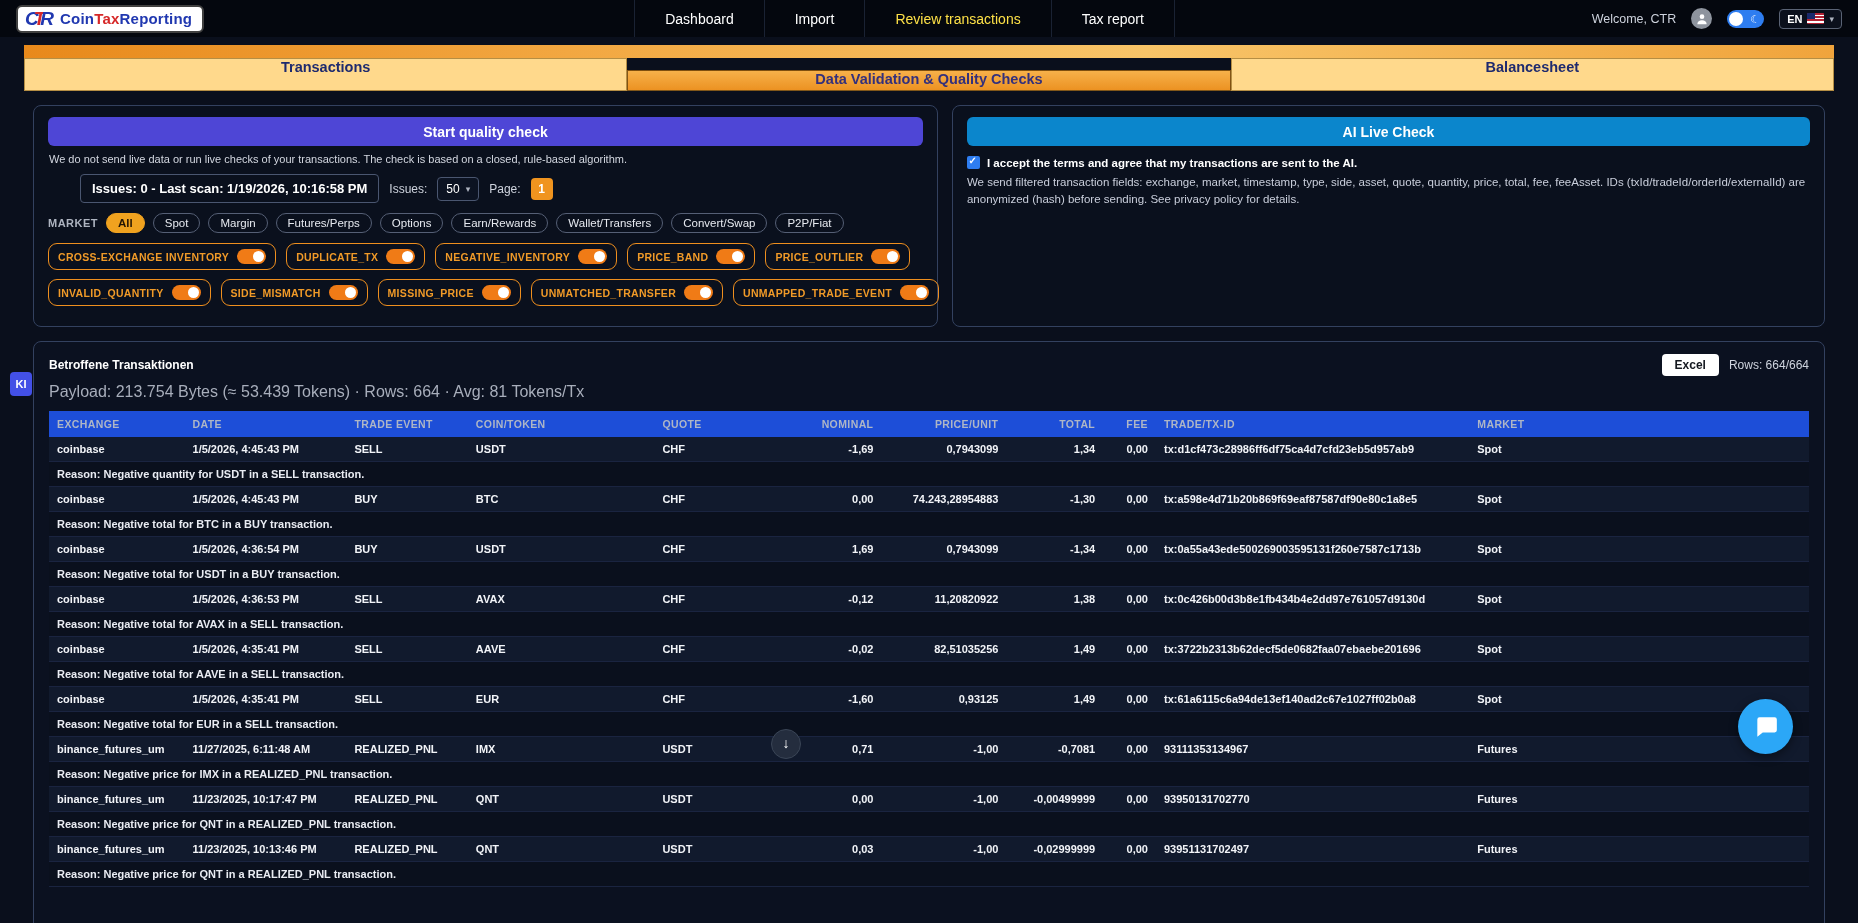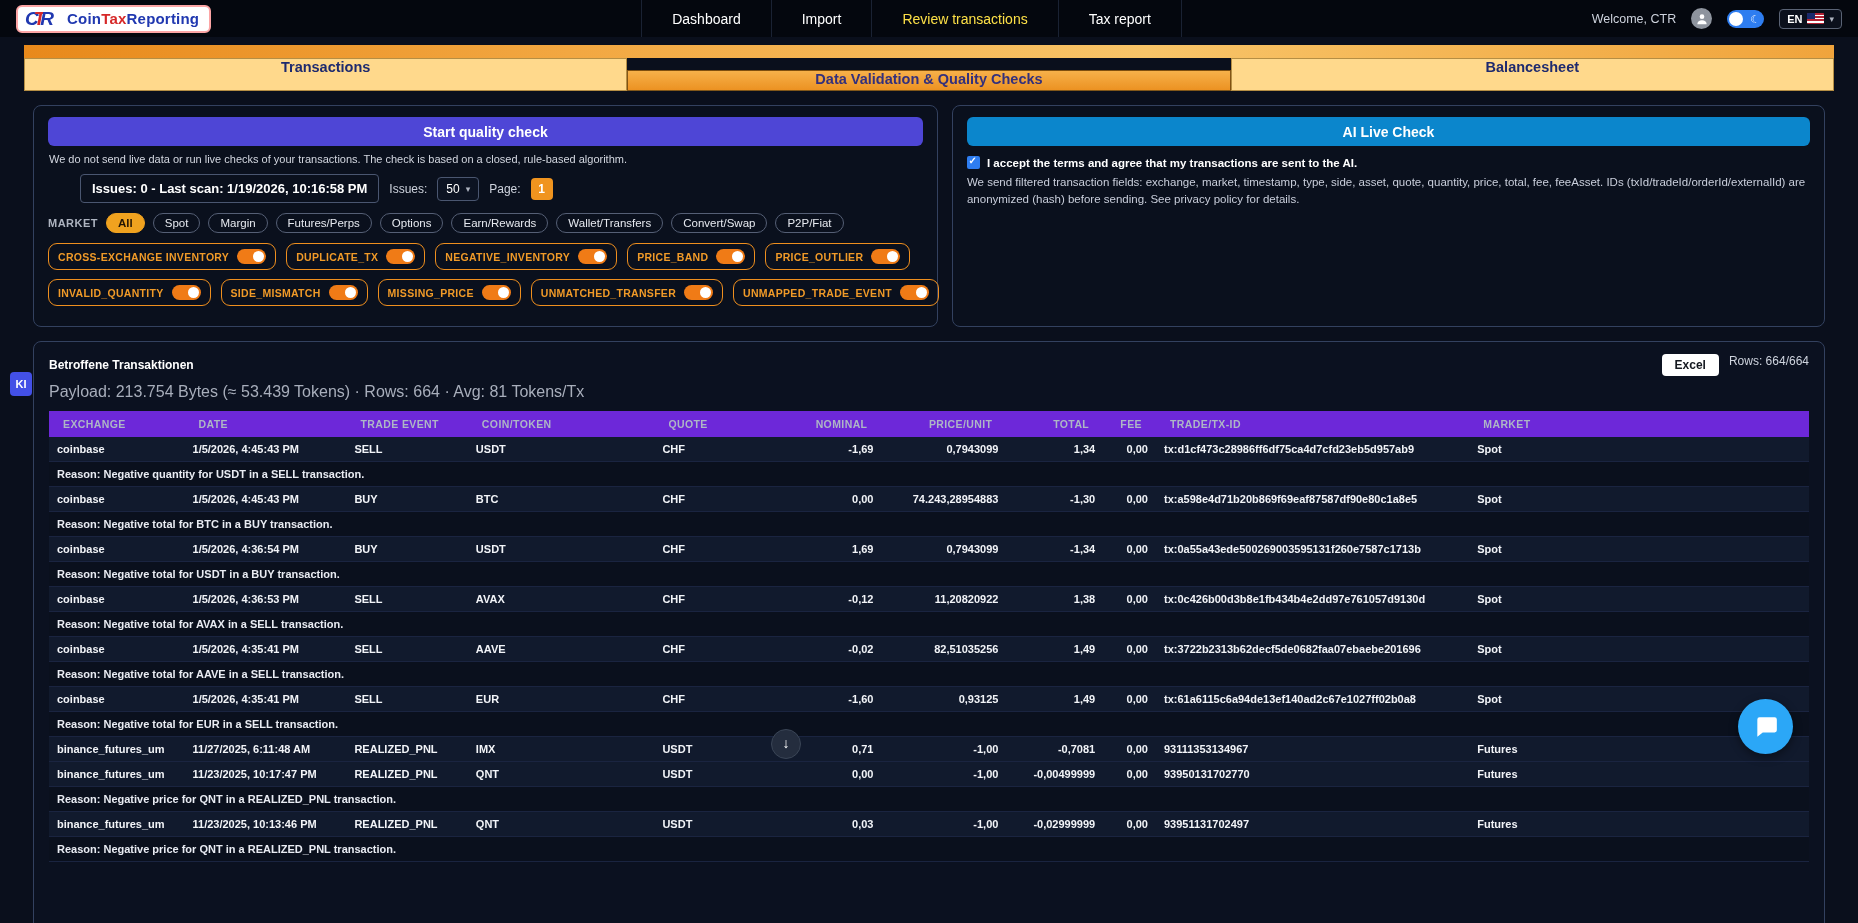--- a/index.html
+++ b/index.html
@@ -1,22 +1,22 @@
 <!DOCTYPE html>
 <html><head>
 <meta charset="utf-8">
 <style>
   * { margin:0; padding:0; box-sizing:border-box; }
   html,body { width:1858px; height:923px; overflow:hidden; background:#0a0f1c;
     font-family:"Liberation Sans", sans-serif; color:#e8eaf0; position:relative; }
 
   
   .topnav { height:37px; background:#04070e; display:flex; align-items:center; padding:0 16px; }
-  .logo-pill { background:#fff; border:2px solid #fca5a5; border-radius:6px; height:28px;
-    display:flex; align-items:center; padding:0 10px 0 7px; gap:12px; cursor:pointer; }
+  .logo-pill { background:#fff; border:2px solid #404040; border-radius:6px; height:28px;
+    display:flex; align-items:center; padding:0 10px 0 7px; gap:5px; cursor:pointer; }
   .logo-mark { font-weight:800; font-size:19px; letter-spacing:-5px; margin-right:6px; font-style:italic; }
   .lm-blue { color:#2038b0; } .lm-red { color:#d62828; }
   .logo-text { font-weight:700; font-size:15px; letter-spacing:0.2px; }
   .bt-blue { color:#2038b0; } .bt-red { color:#d62828; }
   .nav-items { display:flex; height:37px; margin-left:430px; }
   .nav-item { display:flex; align-items:center; padding:0 30px; font-size:14px; color:#fff;
     border-left:1px solid #1a2233; cursor:pointer; white-space:nowrap; }
   .nav-item:last-child { border-right:1px solid #1a2233; }
   .nav-item.active span { color:#fde047; font-weight:400; }
   .nav-right { margin-left:auto; display:flex; align-items:center; gap:15px; }
@@ -82,29 +82,29 @@
   .checkbox { width:13px; height:13px; background:#2e7df0; border-radius:2px; flex:none; position:relative; cursor:pointer; }
   .checkbox::after { content:"✓"; position:absolute; left:1.5px; top:-1px; color:#fff; font-size:10px; font-weight:700; }
   .consent-text { font-size:11.5px; font-weight:700; color:#fff; }
   .privacy { font-size:11.5px; color:#c9cedb; line-height:1.5; }
 
   
   .table-card { margin-top:14px; border:1px solid #33415f; border-radius:8px; background:#0b1120;
     padding:12px 15px; height:592px; overflow:hidden; }
   .table-head { display:flex; align-items:center; }
   .table-title { font-size:12px; font-weight:700; color:#fff; }
-  .table-head-right { margin-left:auto; display:flex; align-items:flex-start; gap:10px; }
+  .table-head-right { margin-left:auto; display:flex; align-items:center; gap:10px; }
   .excel-btn { background:#fff; color:#14181f; border:none; border-radius:4px; padding:4px 13px;
     font-size:12px; font-weight:600; font-family:inherit; cursor:pointer; }
   .rows-info { font-size:12px; color:#cfd4de; }
   .payload { margin:7px 0 10px; font-size:16px; color:#a8aebb; }
 
   table { width:100%; border-collapse:collapse; table-layout:fixed; }
-  thead th { background:#6d28d9; color:#aeb6c6; font-size:10.5px; font-weight:700; text-align:left;
-    padding:7px 14px; letter-spacing:0.4px; white-space:nowrap; }
+  thead th { background:#1d4ed8; color:#aeb6c6; font-size:10.5px; font-weight:700; text-align:left;
+    padding:7px 8px; letter-spacing:0.4px; white-space:nowrap; }
   th.r, td.r { text-align:right; }
   tbody td { font-size:11px; font-weight:700; color:#f2f4f8; padding:6px 8px; white-space:nowrap;
     overflow:hidden; text-overflow:ellipsis; }
   tbody tr { border-bottom:1px solid #1a2440; }
   tr.data-row { background:#111a2d; }
   tr.reason-row { background:#0a101d; }
   tr.reason-row td { font-weight:600; color:#e9ecf3; }
 
   
   .ki-fab { position:absolute; left:10px; top:372px; width:22px; height:24px; background:#4350e6;
@@ -425,20 +425,23 @@
     <td>REALIZED_PNL</td>
     <td>IMX</td>
     <td>USDT</td>
     <td class="r">0,71</td>
     <td class="r">-1,00</td>
     <td class="r">-0,7081</td>
     <td class="r">0,00</td>
     <td>93111353134967</td>
     <td>Futures</td>
   </tr>
+          <tr class="reason-row">
+    <td colspan="11">Reason: Negative price for IMX in a REALIZED_PNL transaction.</td>
+  </tr>
           <tr class="data-row">
     <td>binance_futures_um</td>
     <td>11/23/2025, 10:17:47 PM</td>
     <td>REALIZED_PNL</td>
     <td>QNT</td>
     <td>USDT</td>
     <td class="r">0,00</td>
     <td class="r">-1,00</td>
     <td class="r">-0,00499999</td>
     <td class="r">0,00</td>

